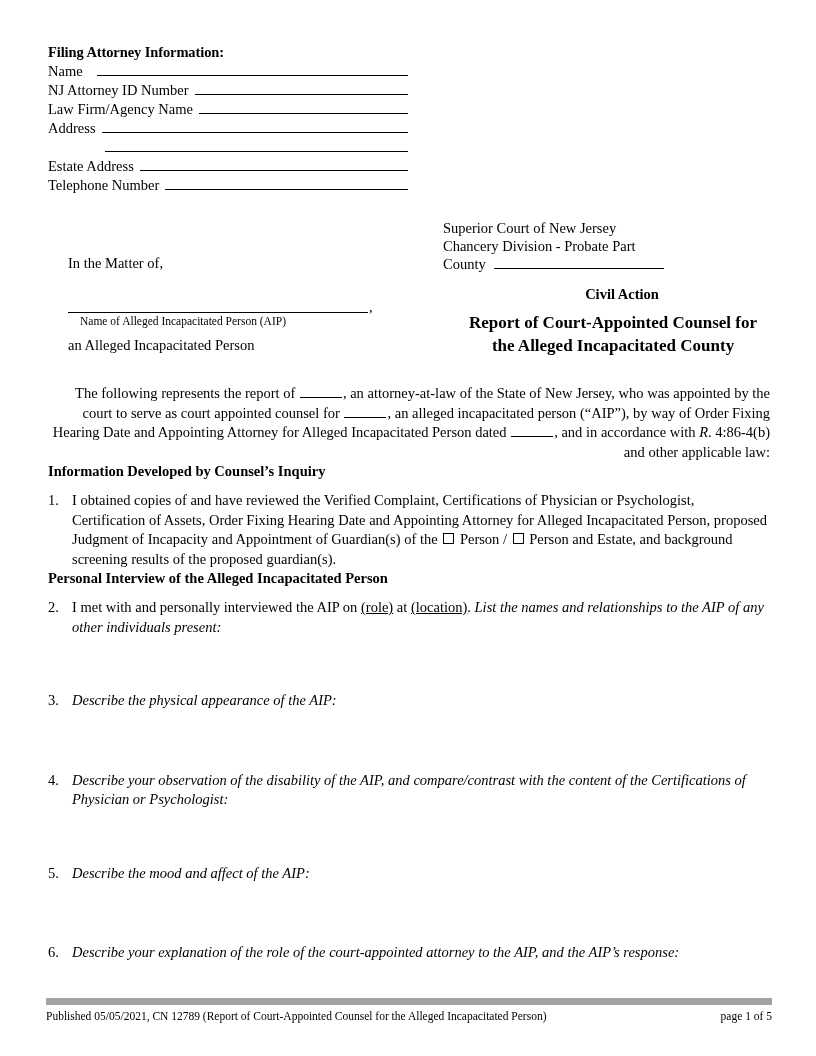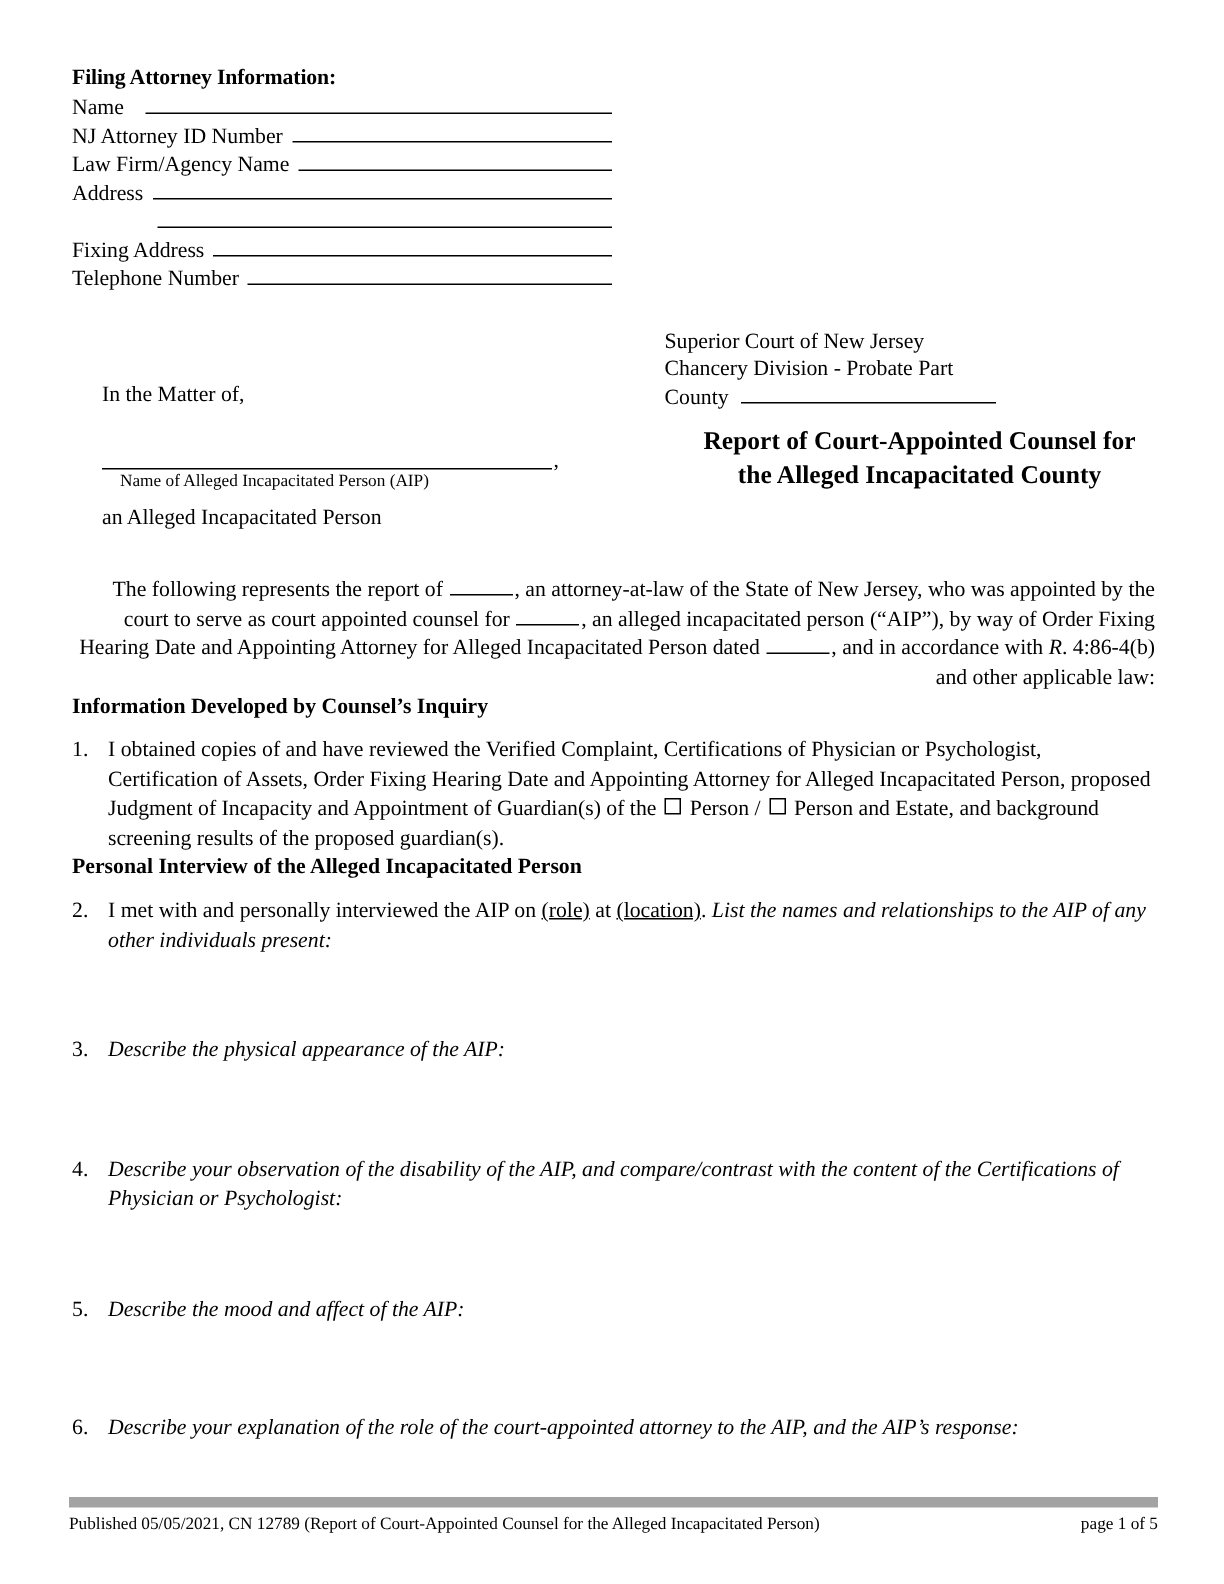--- a/index.html
+++ b/index.html
@@ -225,21 +225,21 @@
       <span class="field-label">Address</span>
       <span class="field-rule"></span>
     </div>
 
     <div class="continuation-row">
       <span class="continuation-spacer"></span>
       <span class="field-rule"></span>
     </div>
 
     <div class="field-row">
-      <span class="field-label">Fixing Address</span>
+      <span class="field-label">Estate Address</span>
       <span class="field-rule"></span>
     </div>
 
     <div class="field-row">
       <span class="field-label">Telephone Number</span>
       <span class="field-rule"></span>
     </div>
   </div>
 
   <div class="caption-left">
@@ -255,20 +255,21 @@
   <div class="caption-right">
     <div class="court-line">Superior Court of New Jersey</div>
     <div class="court-line">Chancery Division - Probate Part</div>
 
     <div class="court-field">
       <span class="field-label">County</span>
       <span class="rule-county"></span>
     </div>
 
 
+    <div class="civil-action">Civil Action</div>
 
     <div class="doc-title">
       <div>Report of Court-Appointed Counsel for</div>
       <div>the Alleged Incapacitated County</div>
     </div>
   </div>
 
   <div class="body-area">
 
     <div class="intro"><span>The following represents the report of </span><span class="blank"></span><span>, an attorney-at-law of the State of New Jersey, who was appointed by the court to serve as court appointed counsel for </span><span class="blank"></span><span>, an alleged incapacitated person (“AIP”), by way of Order Fixing Hearing Date and Appointing Attorney for Alleged Incapacitated Person dated </span><span class="blank"></span><span>, and in accordance with </span><span class="it">R</span><span>. 4:86-4(b) and other applicable law:</span></div>

